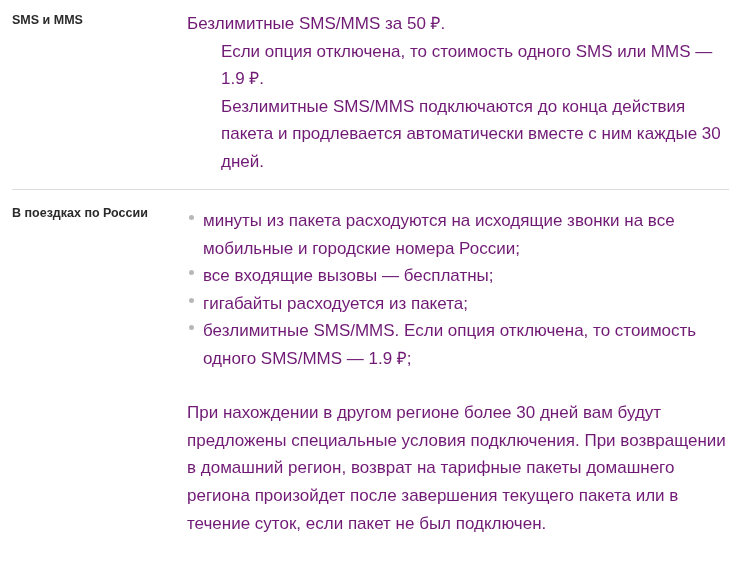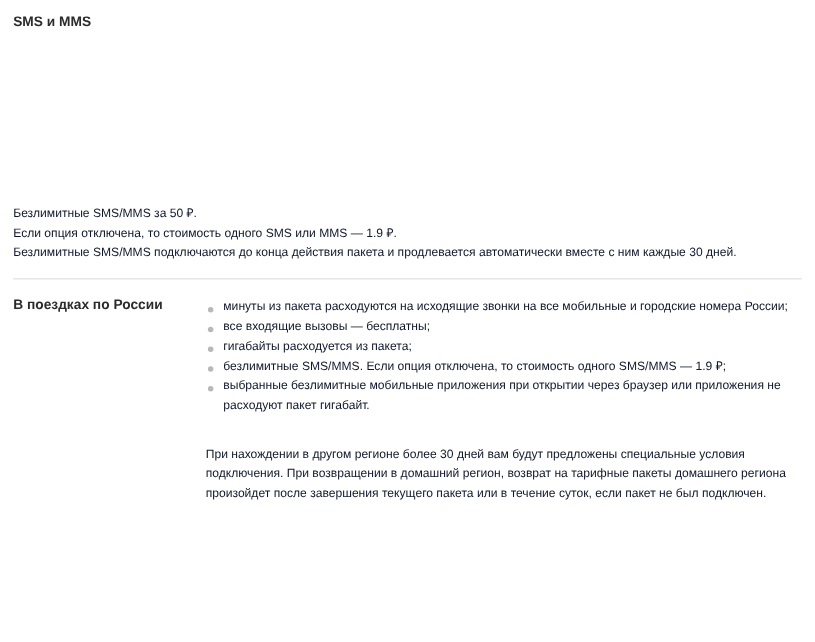--- a/index.html
+++ b/index.html
@@ -21,45 +21,45 @@
     box-sizing: border-box;
     padding: 10px 12px 0 12px;
     overflow: hidden;
   }
   .row {
     display: flex;
     align-items: flex-start;
   }
   .row-sms {
     padding-bottom: 14px;
-    flex-direction: column;
   }
   .row-travel {
     padding-top: 13px;
   }
   .label-col {
     flex: 0 0 175px;
     max-width: 175px;
     font-size: 12.5px;
     font-weight: bold;
     color: #2b2b2b;
     line-height: 1.5;
     padding-top: 1px;
   }
   .body-col {
     flex: 1 1 auto;
-    font-size: 11px;
+    font-size: 17px;
     line-height: 1.62;
-    color: #0f172a;
+    color: #701a75;
   }
   .para {
     margin: 0;
   }
   .para + .para {
     margin-top: 0px;
+    margin-left: 34px;
   }
   .gap-block {
     margin-top: 19px;
   }
   .gap-block-2 {
     margin-top: 27px;
   }
   .divider {
     height: 1px;
     background: #dcdcdc;
@@ -116,23 +116,19 @@
           <span>все входящие вызовы — бесплатны;</span>
         </li>
         <li>
           <span class="dot"></span>
           <span>гигабайты расходуется из пакета;</span>
         </li>
         <li>
           <span class="dot"></span>
           <span>безлимитные SMS/MMS. Если опция отключена, то стоимость одного SMS/MMS — 1.9 ₽;</span>
         </li>
-        <li>
-          <span class="dot"></span>
-          <span>выбранные безлимитные мобильные приложения при открытии через браузер или приложения не расходуют пакет гигабайт.</span>
-        </li>
       </ul>
 
       <p class="para gap-block-2">При нахождении в другом регионе более 30 дней вам будут предложены специальные условия подключения. При возвращении в домашний регион, возврат на тарифные пакеты домашнего региона произойдет после завершения текущего пакета или в течение суток, если пакет не был подключен.</p>
     </div>
   </div>
 
 </div>
 
 </body></html>

